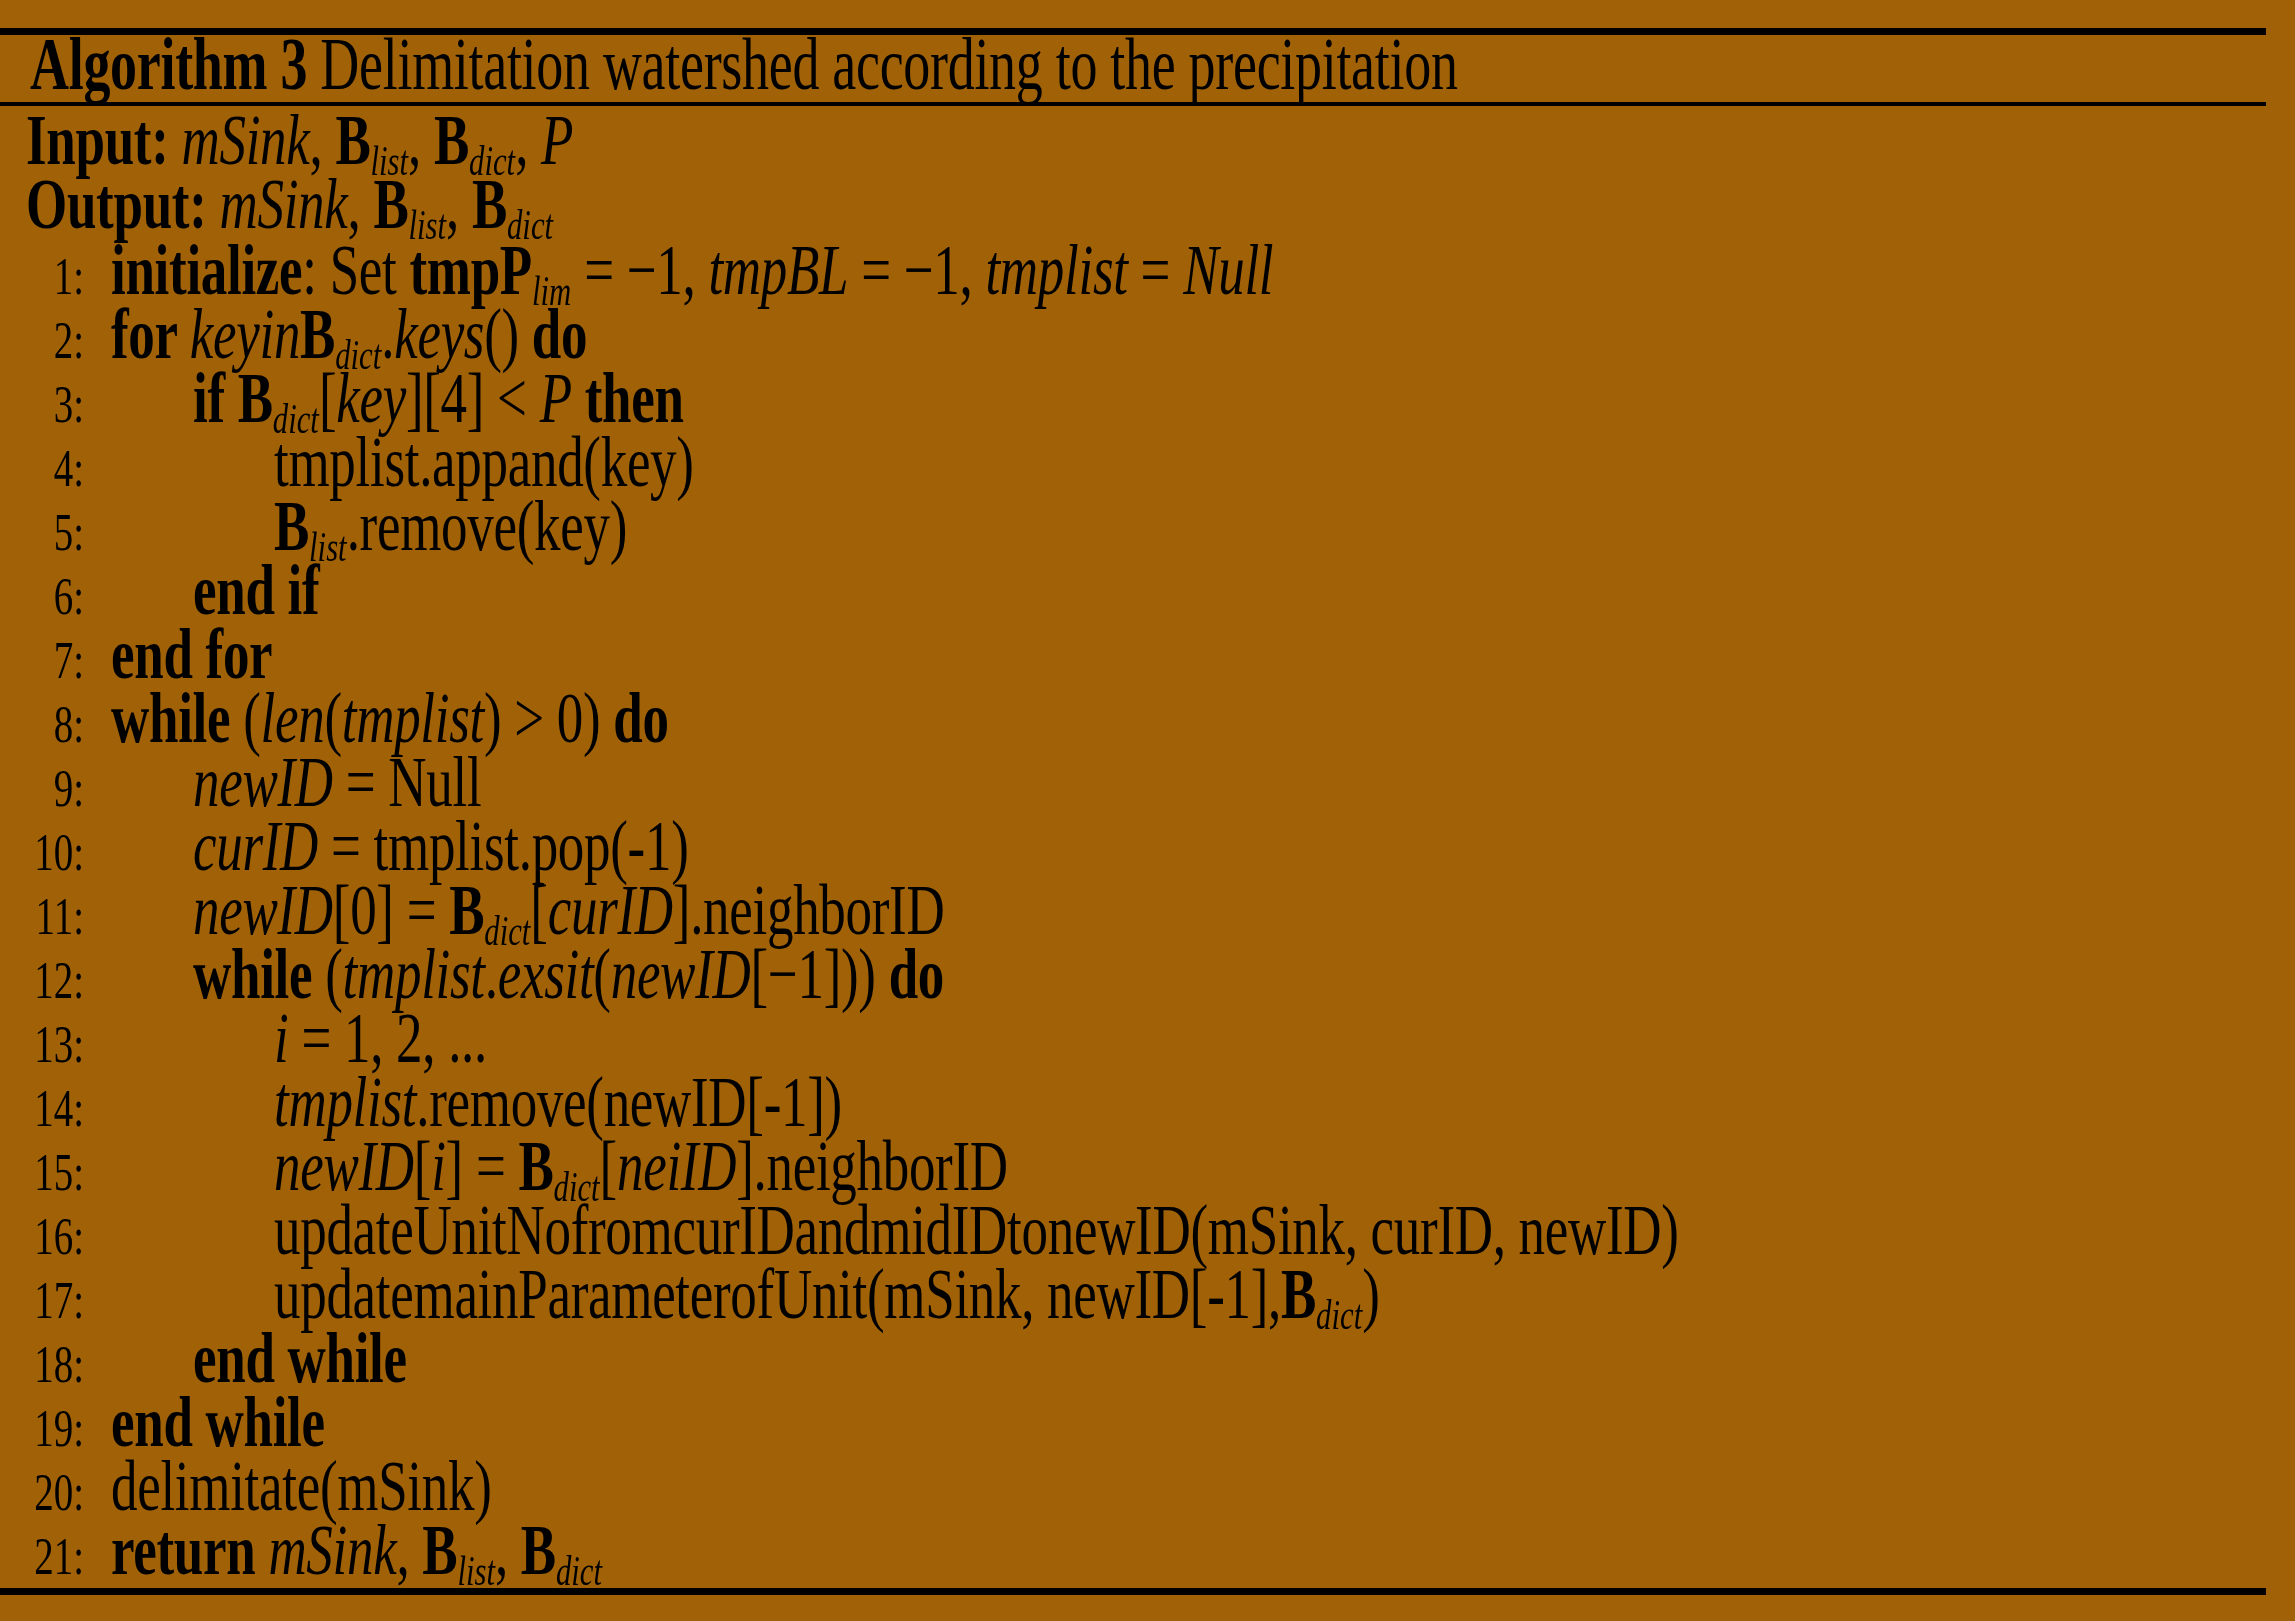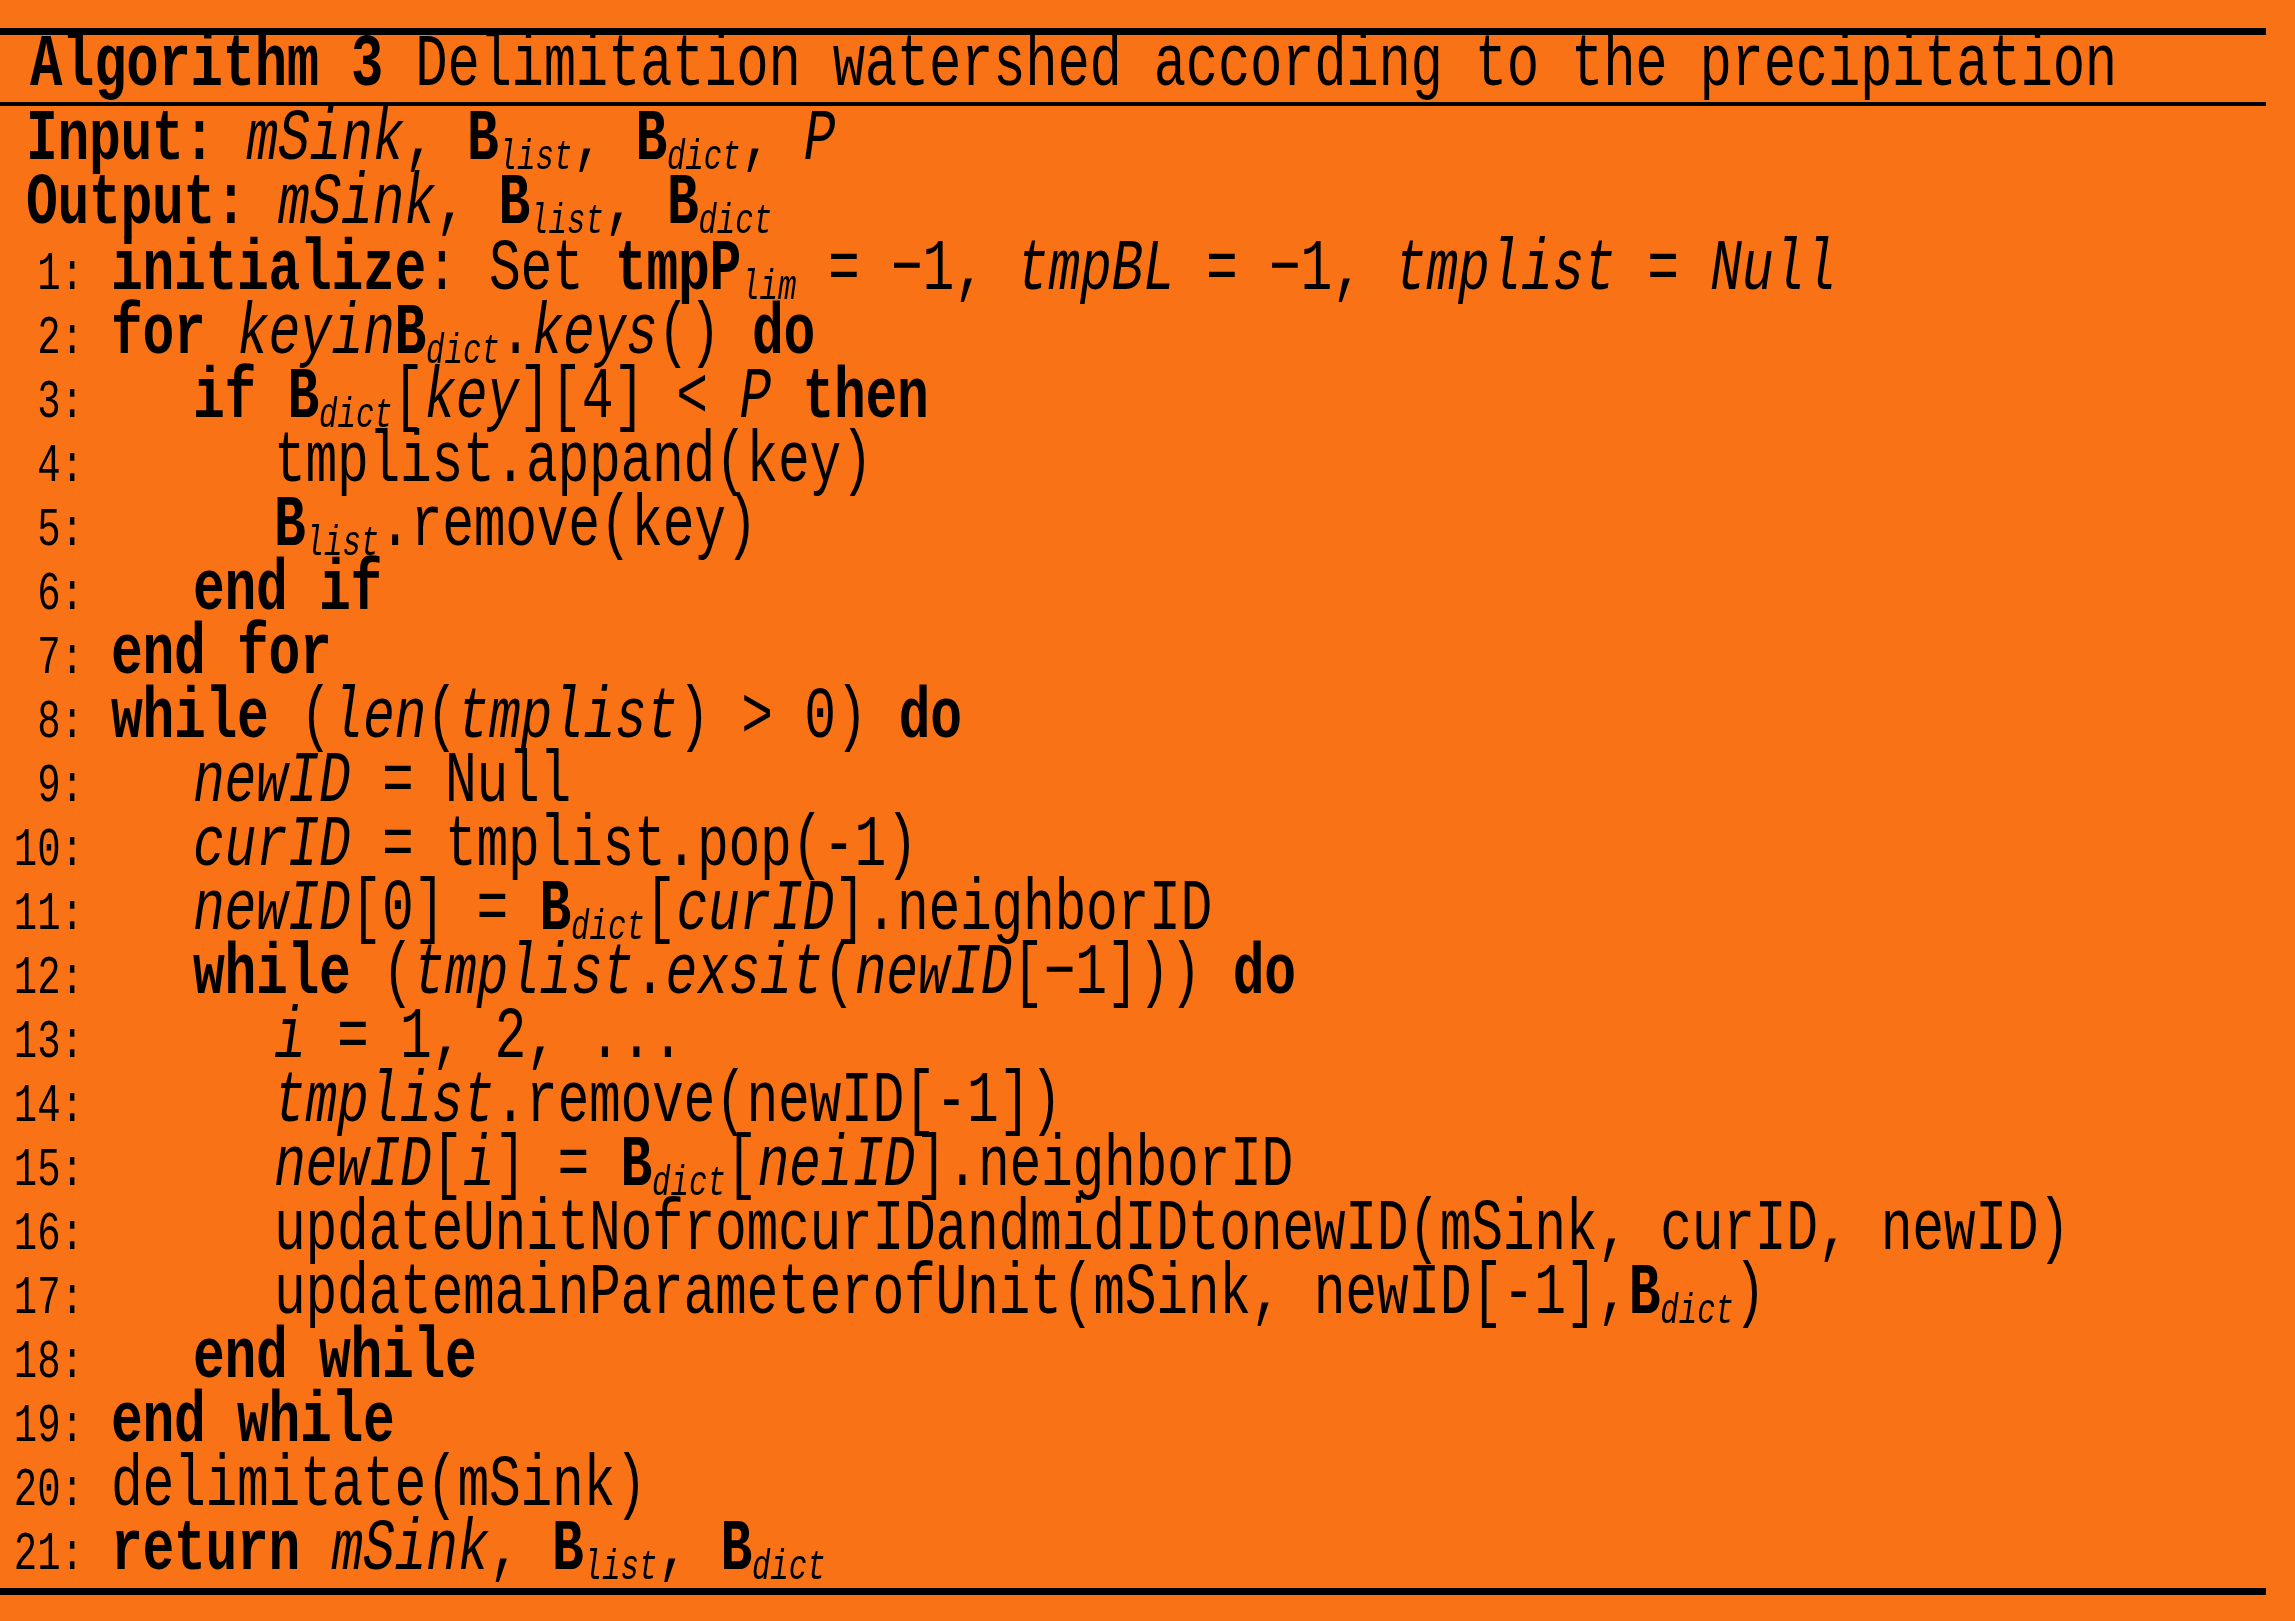--- a/index.html
+++ b/index.html
@@ -1,22 +1,22 @@
 <!DOCTYPE html>
 <html style="font-size:10.3px"><head>
 <meta charset="utf-8">
 <style>
   html,body{margin:0;padding:0;background:#ffffff;}
   .paper{
     position:relative;
     width:2295px;
     height:1622px;
-    background:#f97316;
+    background:#a16207;
     color:#000000;
-    font-family:Liberation Mono, monospace;
+    font-family:Liberation Serif, serif;
     overflow:hidden;
   }
   .rule{position:absolute;left:0;background:#000000;}
   .rule.top{top:28px;width:2266px;height:7px;}
   .rule.mid{top:102px;width:2266px;height:3.9px;}
   .rule.bottom{top:1588px;width:2266px;height:7px;}
 
   .row-stretch{transform:scaleY(1.36);transform-origin:0 50%;}
 
   .title-row{

